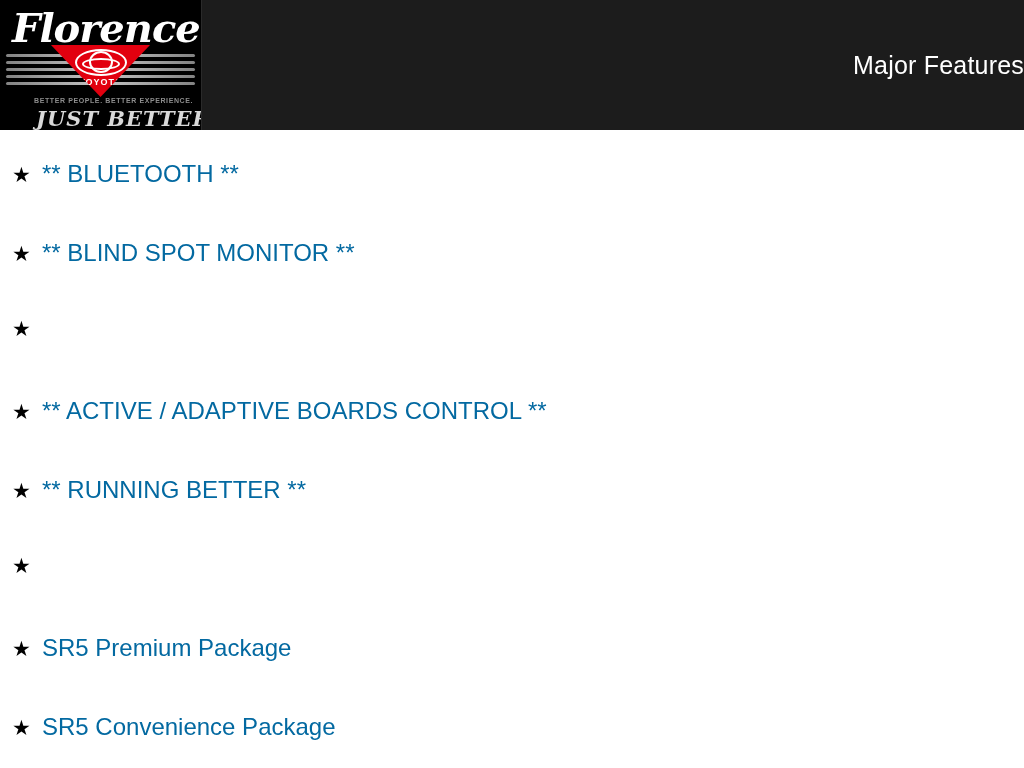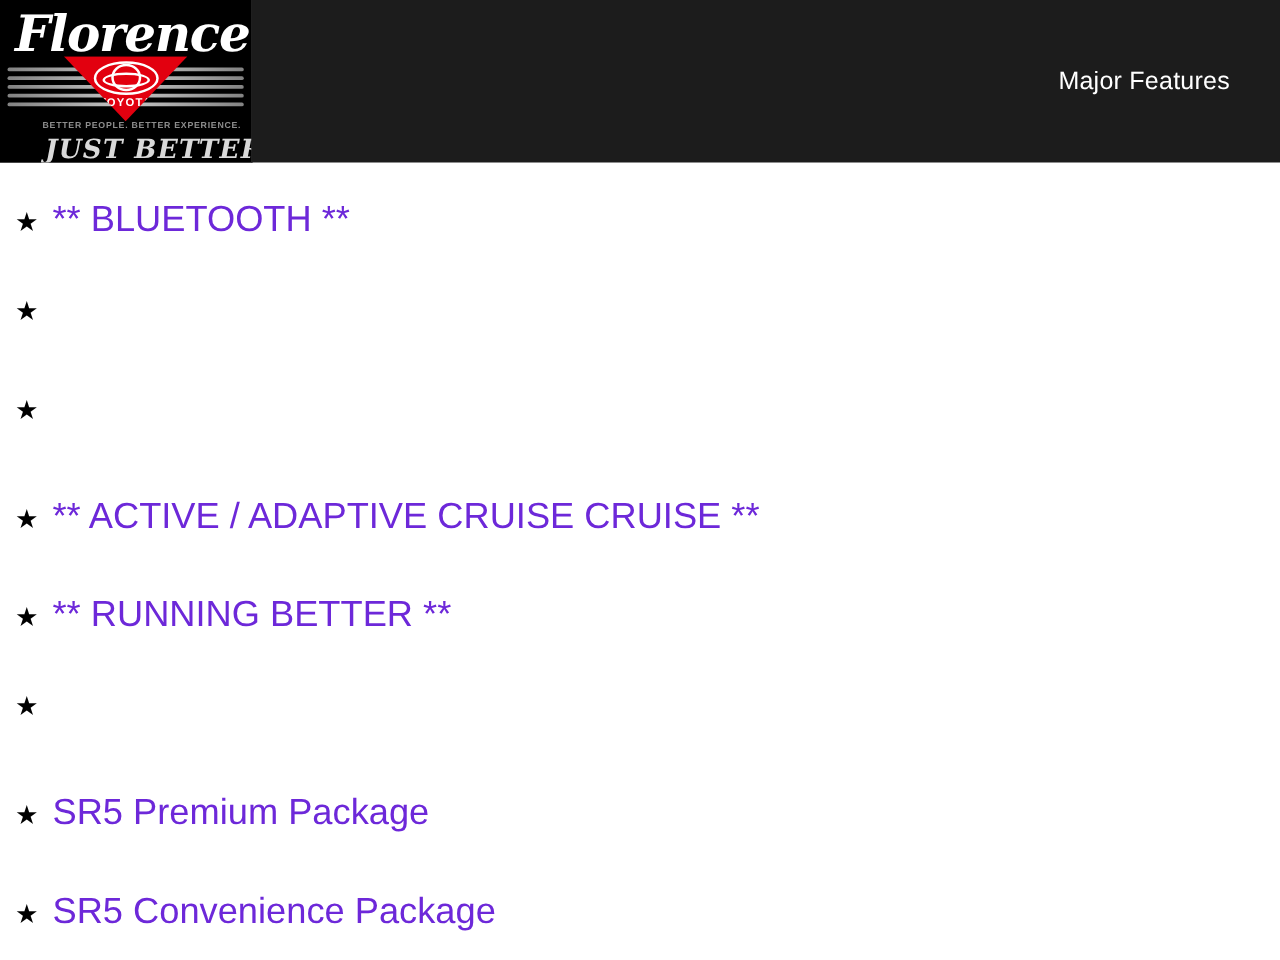--- a/index.html
+++ b/index.html
@@ -140,23 +140,22 @@
     font-style: italic;
     font-weight: bold;
     font-size: 21px;
     letter-spacing: 1px;
     white-space: nowrap;
   }
 
   .header-title {
     flex: 1 1 auto;
     text-align: right;
-    padding-right: 40px;
     color: #ffffff;
-    font-size: 20px;
+    font-size: 25px;
     font-weight: normal;
     letter-spacing: .2px;
   }
 
   
   .features {
     list-style: none;
     margin: 0;
     padding: 30px 0 0 0;
   }
@@ -171,22 +170,22 @@
 
   .bullet-star {
     font-size: 21px;
     line-height: 1;
     color: #000000;
     width: 30px;
     flex: 0 0 auto;
   }
 
   .feature-text {
-    font-size: 29px;
-    color: #6d28d9;
+    font-size: 24px;
+    color: #0369a1;
     white-space: nowrap;
   }
 </style>
 </head>
 <body>
 
 <div class="page">
 
   <div class="header">
 
@@ -217,27 +216,28 @@
     <div class="header-title">Major Features</div>
   </div>
 
   <ul class="features">
     <li class="feature-item">
       <span class="bullet-star">★</span>
       <span class="feature-text">** BLUETOOTH **</span>
     </li>
     <li class="feature-item">
       <span class="bullet-star">★</span>
-    </li>
-    <li class="feature-item">
-      <span class="bullet-star">★</span>
-    </li>
-    <li class="feature-item">
-      <span class="bullet-star">★</span>
-      <span class="feature-text">** ACTIVE / ADAPTIVE CRUISE CRUISE **</span>
+      <span class="feature-text">** BLIND SPOT MONITOR **</span>
+    </li>
+    <li class="feature-item">
+      <span class="bullet-star">★</span>
+    </li>
+    <li class="feature-item">
+      <span class="bullet-star">★</span>
+      <span class="feature-text">** ACTIVE / ADAPTIVE BOARDS CONTROL **</span>
     </li>
     <li class="feature-item">
       <span class="bullet-star">★</span>
       <span class="feature-text">** RUNNING BETTER **</span>
     </li>
     <li class="feature-item">
       <span class="bullet-star">★</span>
     </li>
     <li class="feature-item">
       <span class="bullet-star">★</span>

